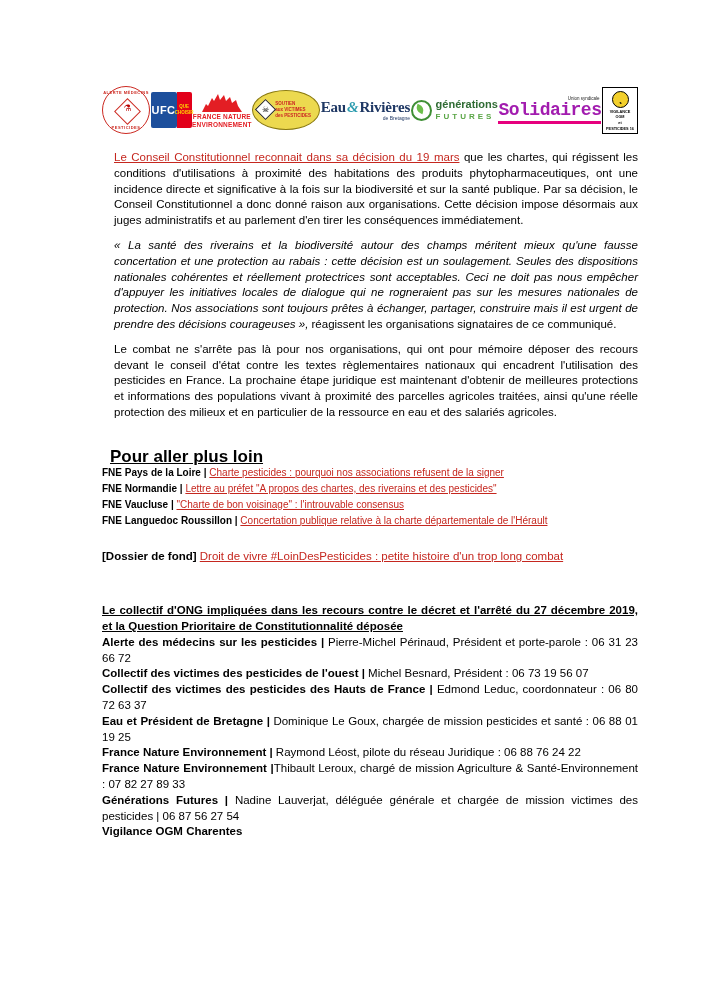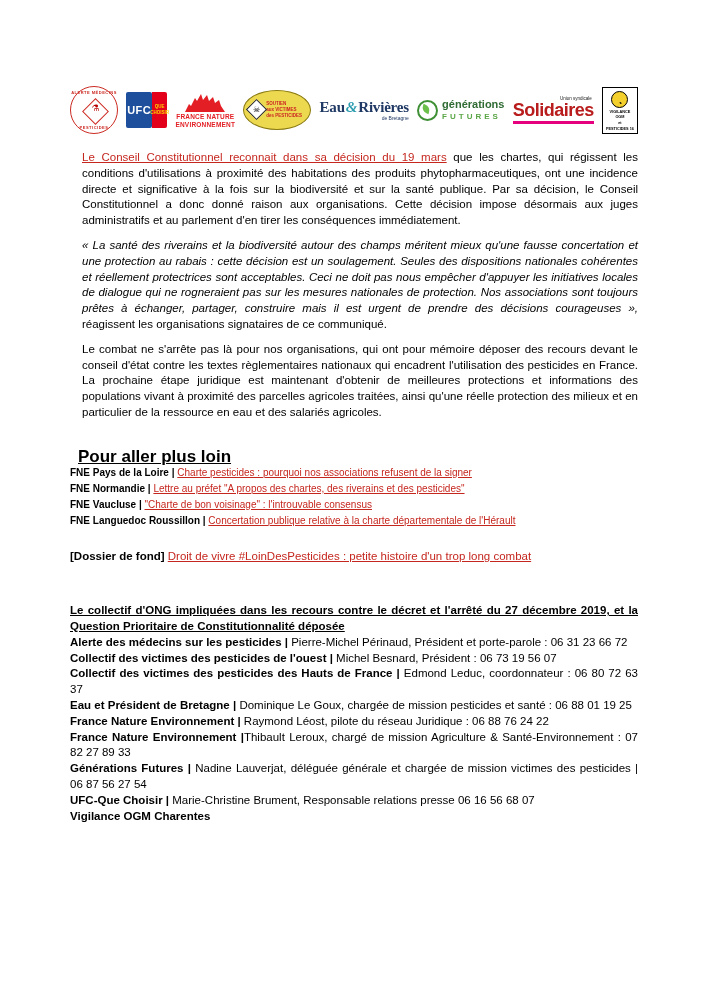--- a/index.html
+++ b/index.html
@@ -1,19 +1,19 @@
 <!DOCTYPE html>
 <html><head>
 <meta charset="utf-8">
 <style>
   html,body { margin:0; padding:0; background:#888; }
   .page {
     width:708px; min-height:1000px; margin:0 auto; background:#ffffff;
     font-family:"Liberation Sans", sans-serif; color:#000;
-    box-sizing:border-box; padding:84px 70px 40px 70px;
+    box-sizing:border-box; padding:84px 70px 40px 102px;
   }
   
   .logos-row { display:flex; justify-content:space-between; align-items:center; height:52px; margin-bottom:14px; }
   .logo { flex:0 0 auto; }
 
   
   .alerte-ring { position:relative; width:46px; height:46px; border:1px solid #cc2a22; border-radius:50%; }
   .alerte-ring .ring-top, .alerte-ring .ring-bottom {
     position:absolute; left:0; right:0; text-align:center; font-size:4px; font-weight:bold; color:#cc2a22; letter-spacing:.5px;
   }
@@ -53,21 +53,21 @@
   .logo-gen { display:flex; align-items:flex-end; gap:4px; }
   .gen-icon { width:17px; height:17px; border:2px solid #3f8f35; border-radius:50%; position:relative; }
   .gen-icon::after { content:""; position:absolute; left:3px; top:3px; width:8px; height:8px; background:#6cbf4a;
     border-radius:0 80% 0 80%; transform:rotate(20deg); }
   .gen-l1 { font-size:11px; font-weight:bold; color:#2f6b33; line-height:1; }
   .gen-l2 { font-size:8px; color:#5aa646; letter-spacing:3px; font-weight:bold; margin-top:2px; }
 
   
   .logo-soli { text-align:right; }
   .soli-top { font-size:4.5px; color:#222; margin-bottom:0; padding-right:2px; }
-  .soli-name { font-family:Liberation Sans, sans-serif; font-size:18px; font-weight:bold; color:#b91c1c; line-height:1; letter-spacing:-.5px; }
+  .soli-name { font-family:Liberation Mono, monospace; font-size:18px; font-weight:bold; color:#a21caf; line-height:1; letter-spacing:-.5px; }
   .soli-bar { height:3px; background:#e6007e; margin-top:2px; }
 
   
   .logo-vig { width:36px; height:47px; border:1px solid #000; box-sizing:border-box; padding-top:3px; text-align:center; }
   .vig-circle { width:15px; height:15px; margin:0 auto 2px auto; background:#f3d02c; border:1px solid #000; border-radius:50%; position:relative; }
   .vig-circle::after { content:"◔"; font-size:8px; line-height:13px; color:#000; }
   .vig-lines div { font-size:3.8px; font-weight:bold; line-height:1.5; color:#000; }
 
   
   .para { font-size:11.5px; line-height:15.8px; text-align:justify; margin:0 0 9px 12px; }
@@ -181,16 +181,15 @@
 
   <p class="collective-heading"><span class="heading-underline">Le collectif d'ONG impliquées dans les recours contre le décret et l'arrêté du 27 décembre 2019, et la Question Prioritaire de Constitutionnalité déposée</span></p>
 
   <div class="contact-row"><span class="b">Alerte des médecins sur les pesticides | </span><span>Pierre-Michel Périnaud, Président et porte-parole : 06 31 23 66 72</span></div>
   <div class="contact-row"><span class="b">Collectif des victimes des pesticides de l'ouest | </span><span>Michel Besnard, Président : 06 73 19 56 07</span></div>
   <div class="contact-row"><span class="b">Collectif des victimes des pesticides des Hauts de France | </span><span>Edmond Leduc, coordonnateur : 06 80 72 63 37</span></div>
   <div class="contact-row"><span class="b">Eau et Président de Bretagne | </span><span>Dominique Le Goux, chargée de mission pesticides et santé : 06 88 01 19 25</span></div>
   <div class="contact-row"><span class="b">France Nature Environnement | </span><span>Raymond Léost, pilote du réseau Juridique : 06 88 76 24 22</span></div>
   <div class="contact-row"><span class="b">France Nature Environnement |</span><span>Thibault Leroux, chargé de mission Agriculture &amp; Santé-Environnement : 07 82 27 89 33</span></div>
   <div class="contact-row"><span class="b">Générations Futures | </span><span>Nadine Lauverjat, déléguée générale et chargée de mission victimes des pesticides | 06 87 56 27 54</span></div>
-  <div class="contact-row"><span class="b">UFC-Que Choisir | </span><span>Marie-Christine Brument, Responsable relations presse 06 16 56 68 07</span></div>
   <div class="contact-row"><span class="b">Vigilance OGM Charentes</span><span></span></div>
 
 </div>
 
 </body></html>

